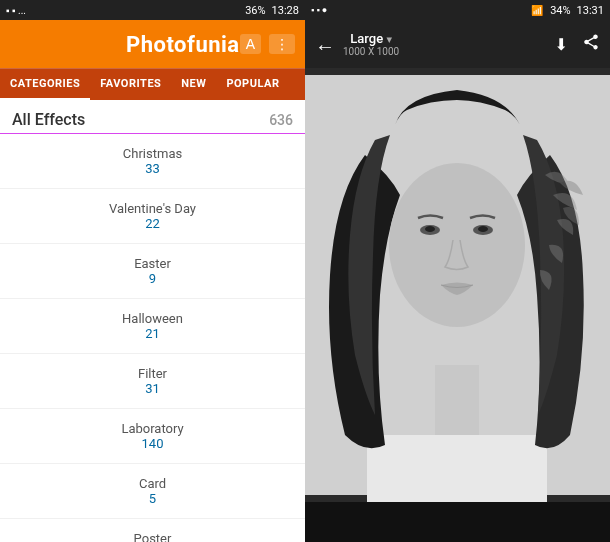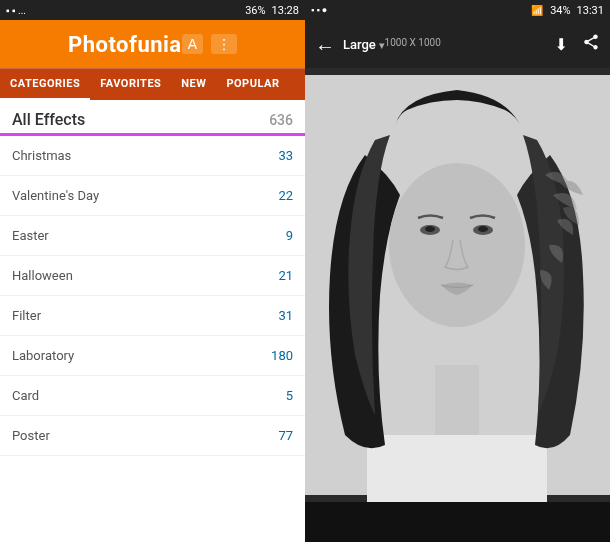--- a/index.html
+++ b/index.html
@@ -36,21 +36,21 @@
       display: flex;
       gap: 4px;
       align-items: center;
       font-size: 10px;
     }
 
     .app-header {
       background: #F57C00;
       padding: 8px 10px;
       display: flex;
-      justify-content: center;
+      justify-content: flex-end;
       align-items: center;
       height: 48px;
     }
 
     .app-title {
       color: #fff;
       font-size: 22px;
       font-weight: bold;
       letter-spacing: 0.5px;
     }
@@ -98,35 +98,36 @@
     }
 
     .section-header {
       padding: 10px 12px 4px;
       font-size: 16px;
       font-weight: 500;
       color: #333;
       display: flex;
       justify-content: space-between;
       align-items: center;
-      border-bottom: 3px solid #d946ef;
+      border-bottom: 1px solid #d946ef;
     }
 
     .section-count {
       color: #999;
       font-size: 14px;
     }
 
     .list-item {
       padding: 12px 12px;
       display: flex;
       justify-content: space-between;
       align-items: center;
       border-bottom: 1px solid #f0f0f0;
       cursor: pointer;
+      flex-direction: column;
     }
 
     .item-name {
       color: #555;
       font-size: 13px;
     }
 
     .item-count {
       color: #0369a1;
       font-size: 13px;
@@ -178,21 +179,21 @@
     .back-btn {
       color: #fff;
       font-size: 20px;
       cursor: pointer;
       background: none;
       border: none;
     }
 
     .image-info {
       display: flex;
-      flex-direction: row;
+      flex-direction: column;
       text-align: center;
     }
 
     .image-label {
       color: #fff;
       font-size: 13px;
       font-weight: 500;
     }
 
     .image-size {
@@ -297,21 +298,21 @@
     <div class="list-item">
       <span class="item-name">Halloween</span>
       <span class="item-count">21</span>
     </div>
     <div class="list-item">
       <span class="item-name">Filter</span>
       <span class="item-count">31</span>
     </div>
     <div class="list-item">
       <span class="item-name">Laboratory</span>
-      <span class="item-count">180</span>
+      <span class="item-count">140</span>
     </div>
     <div class="list-item">
       <span class="item-name">Card</span>
       <span class="item-count">5</span>
     </div>
     <div class="list-item">
       <span class="item-name">Poster</span>
       <span class="item-count">77</span>
     </div>
   </div>

